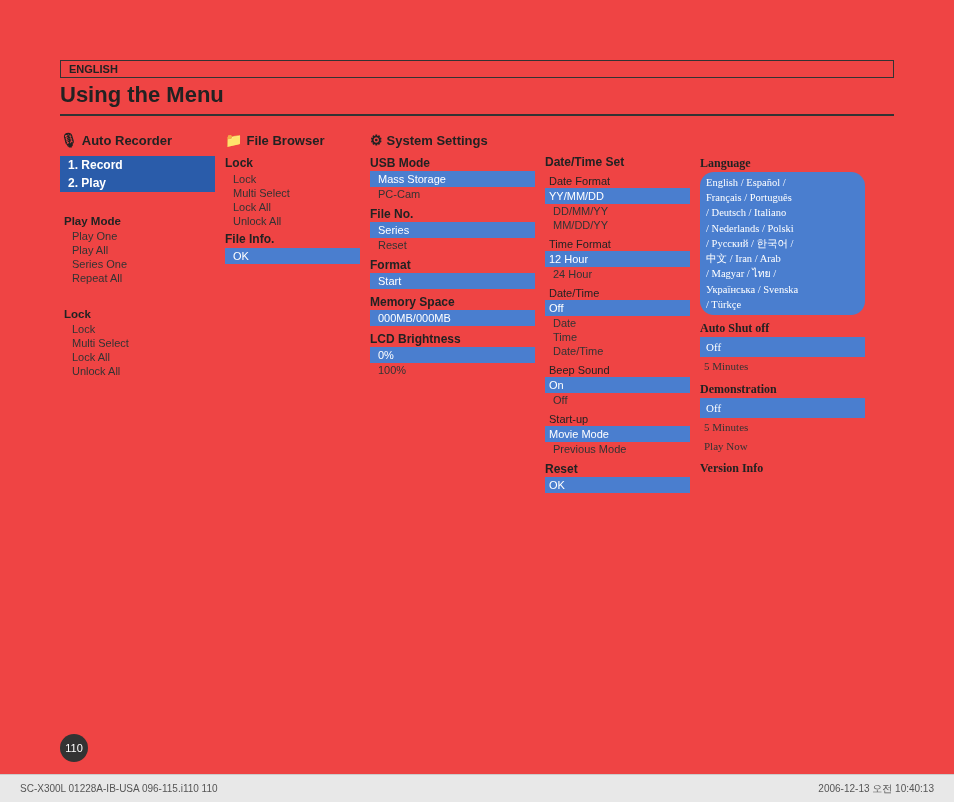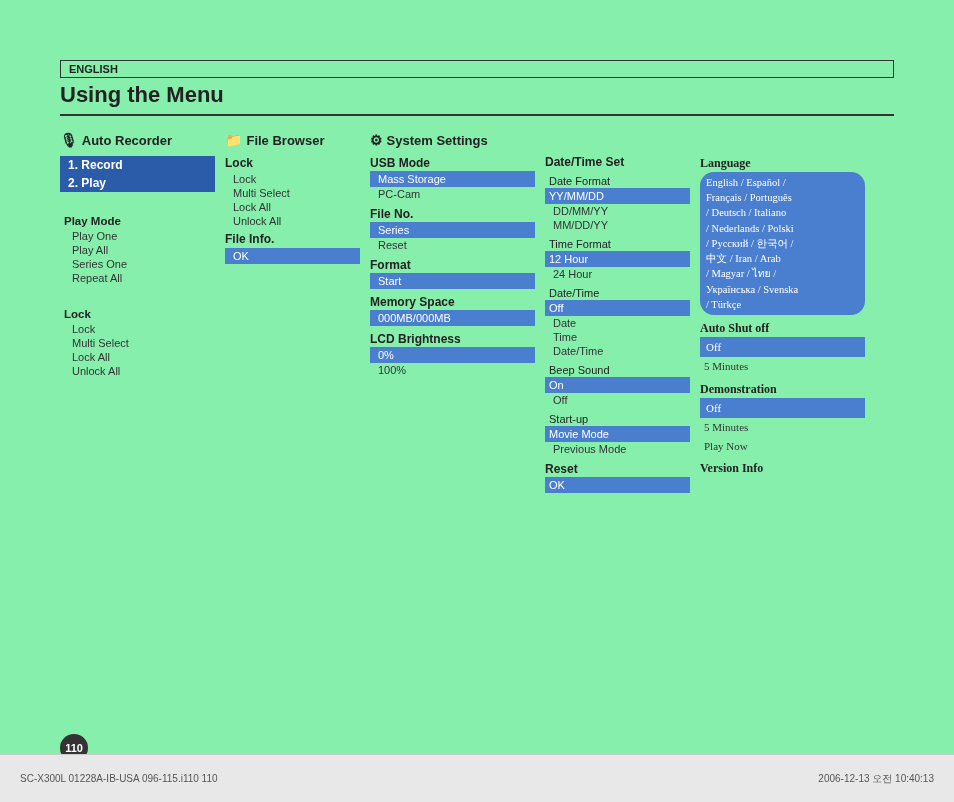--- a/index.html
+++ b/index.html
@@ -10,21 +10,21 @@
       font-family: Arial, sans-serif;
       font-size: 12px;
       color: #222;
       position: relative;
       overflow: hidden;
     }
 
     .page-container {
       width: 954px;
       height: 802px;
-      background: #86efac;
+      background: #ef4444;
       padding: 60px 60px 40px 60px;
       display: flex;
       flex-direction: column;
     }
 
     .english-badge {
       display: inline-block;
       border: 1.5px solid #333;
       padding: 2px 8px;
       font-size: 11px;
@@ -211,42 +211,42 @@
       font-size: 11px;
       line-height: 1.5;
     }
 
     
     .page-footer {
       position: absolute;
       bottom: 0;
       left: 0;
       right: 0;
-      height: 48px;
+      height: 28px;
       background: #e8e8e8;
       border-top: 1px solid #ccc;
       display: flex;
       align-items: center;
       justify-content: space-between;
       padding: 0 20px;
       font-size: 10px;
       color: #555;
     }
 
     .page-number-badge {
       width: 28px;
       height: 28px;
       background: #333;
       color: #fff;
       border-radius: 50%;
       display: flex;
       align-items: center;
       justify-content: center;
       font-size: 11px;
-      font-weight: bold;
+      font-weight: normal;
       position: absolute;
       bottom: 40px;
       left: 60px;
     }
 
     .col-system-settings .col-header {
       margin-bottom: 8px;
     }
   </style>
 </head>

